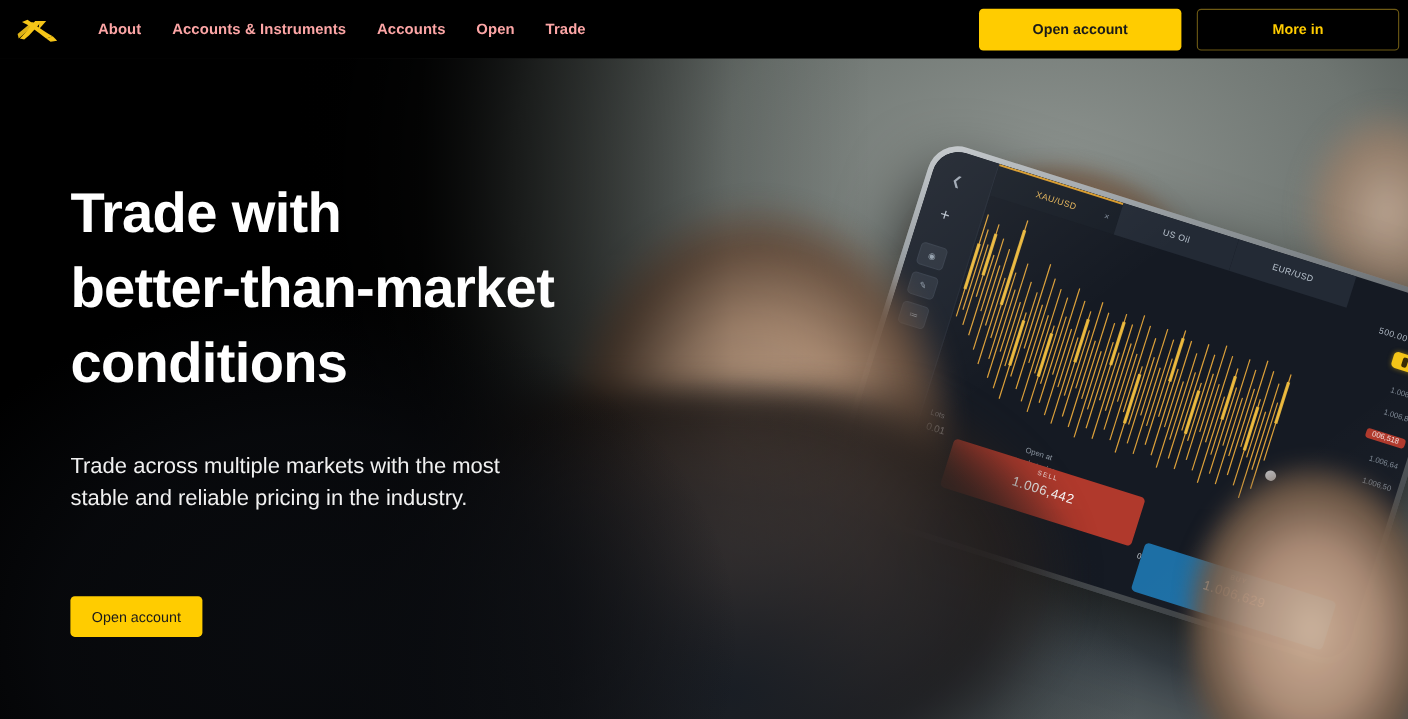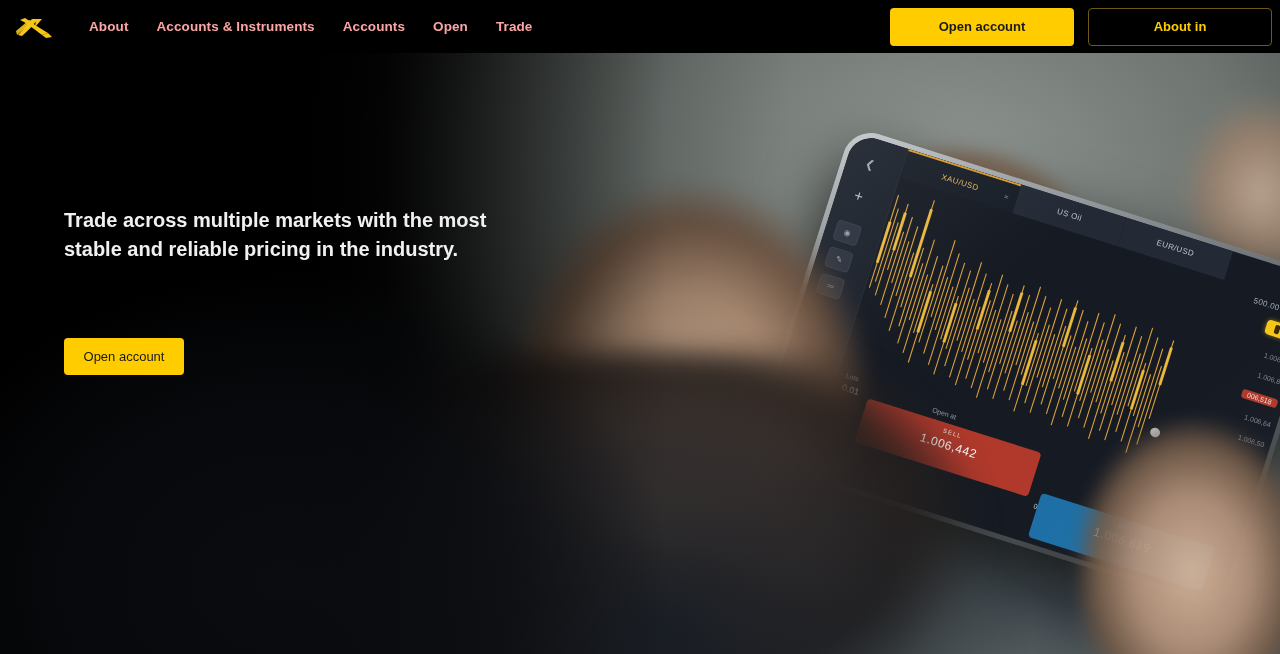--- a/index.html
+++ b/index.html
@@ -175,21 +175,21 @@
   }
 
   
   .hero-content { position:absolute; left:64px; top:160px; z-index:30; width:620px; }
   .hero-title {
     color:#fff; font-size:51px; font-weight:700; line-height:68px;
     letter-spacing:-0.6px; white-space:pre-line;
   }
   .hero-sub {
     color:#f0f0f0; font-size:20px; line-height:29px; margin-top:46px;
-    white-space:pre-line; font-weight:700;
+    white-space:pre-line; font-weight:400;
   }
   .btn-open-hero {
     margin-top:74px; width:120px; height:37px;
     background:#FFCC00; color:#1a1a1a; border:none; border-radius:4px;
     font-size:13px; font-weight:500; font-family:"Liberation Sans", sans-serif;
     cursor:pointer;
   }
 </style>
 </head>
 <body>
@@ -378,23 +378,26 @@
     <nav class="nav">
       <span class="nav-item">About</span>
       <span class="nav-item">Accounts &amp; Instruments</span>
       <span class="nav-item">Accounts</span>
       <span class="nav-item">Open</span>
       <span class="nav-item">Trade</span>
     </nav>
 
     <div class="header-actions">
       <button class="btn-open-hdr">Open account</button>
-      <button class="btn-signin">About in</button>
+      <button class="btn-signin">More in</button>
     </div>
   </div>
 
   <div class="hero-content">
+    <h1 class="hero-title">Trade with
+better-than-market
+conditions</h1>
     <p class="hero-sub">Trade across multiple markets with the most
 stable and reliable pricing in the industry.</p>
     <button class="btn-open-hero">Open account</button>
   </div>
 
 </div>
 
 </body></html>

